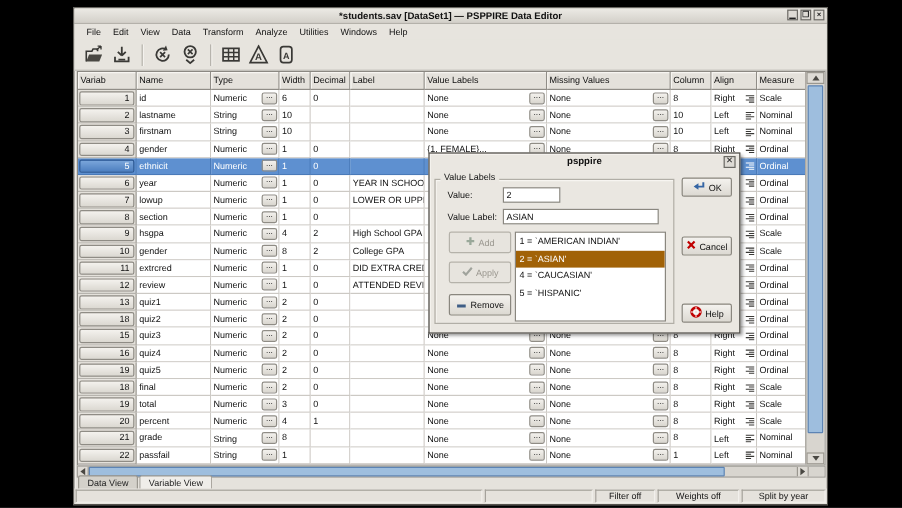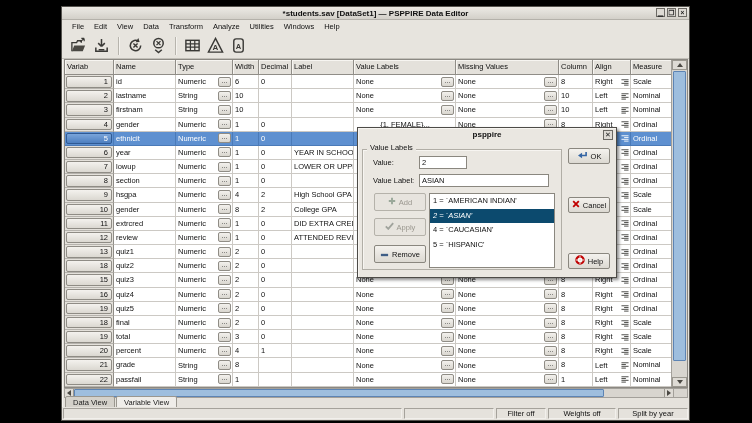--- a/index.html
+++ b/index.html
@@ -94,21 +94,21 @@
   .dlg-label { position:absolute; font-size:7.5px; color:#111; }
   .entry { position:absolute; background:#fff; border:1px solid #8a877f; font-size:7.5px;
            line-height:11px; padding:0 2px; color:#111; overflow:hidden; white-space:nowrap; }
   .btn { position:absolute; border:1px solid #8a877f; border-radius:2px;
          background:linear-gradient(#f4f2ee,#dcd9d2); font-size:7.5px; color:#111;
          display:flex; align-items:center; justify-content:center; gap:3px; }
   .btn.disabled { color:#9a978f; background:#e7e4de; border-color:#b5b2aa; }
   .listbox { position:absolute; left:71px; top:65px; width:126px; height:75px; background:#fff;
              border:1px solid #8a877f; overflow:hidden; }
   .litem { font-size:7.5px; line-height:14.6px; padding:0 3px; white-space:nowrap; color:#111; }
-  .litem.sel { background:#0c4a6e; color:#fff;font-style:italic; }
+  .litem.sel { background:#a16207; color:#fff; }
 </style>
 </head>
 <body>
 
 <div id="stage">
   <div id="window">
 
     <div class="titlebar">
       <span>*students.sav [DataSet1] — PSPPIRE Data Editor</span>
       <span class="winbtns">
@@ -294,21 +294,21 @@
                 <div class="numbtn">4</div>
               </div>
               <div class="cell" style="width: 62px;">gender</div>
               <div class="cell fx" style="width: 57px;">
                 <span>Numeric</span>
                 <div class="mini-btn">...</div>
               </div>
               <div class="cell" style="width: 26px;">1</div>
               <div class="cell" style="width: 33px;">0</div>
               <div class="cell" style="width: 62px;"></div>
-              <div class="cell fx" style="width: 102px; flex-direction: column;">
+              <div class="cell fx" style="width: 102px;">
                 <span>{1, FEMALE}...</span>
                 <div class="mini-btn">...</div>
               </div>
               <div class="cell fx" style="width: 103px;">
                 <span>None</span>
                 <div class="mini-btn">...</div>
               </div>
               <div class="cell" style="width: 34px;">8</div>
               <div class="cell fx" style="width: 38px;">
                 <span>Right</span>

